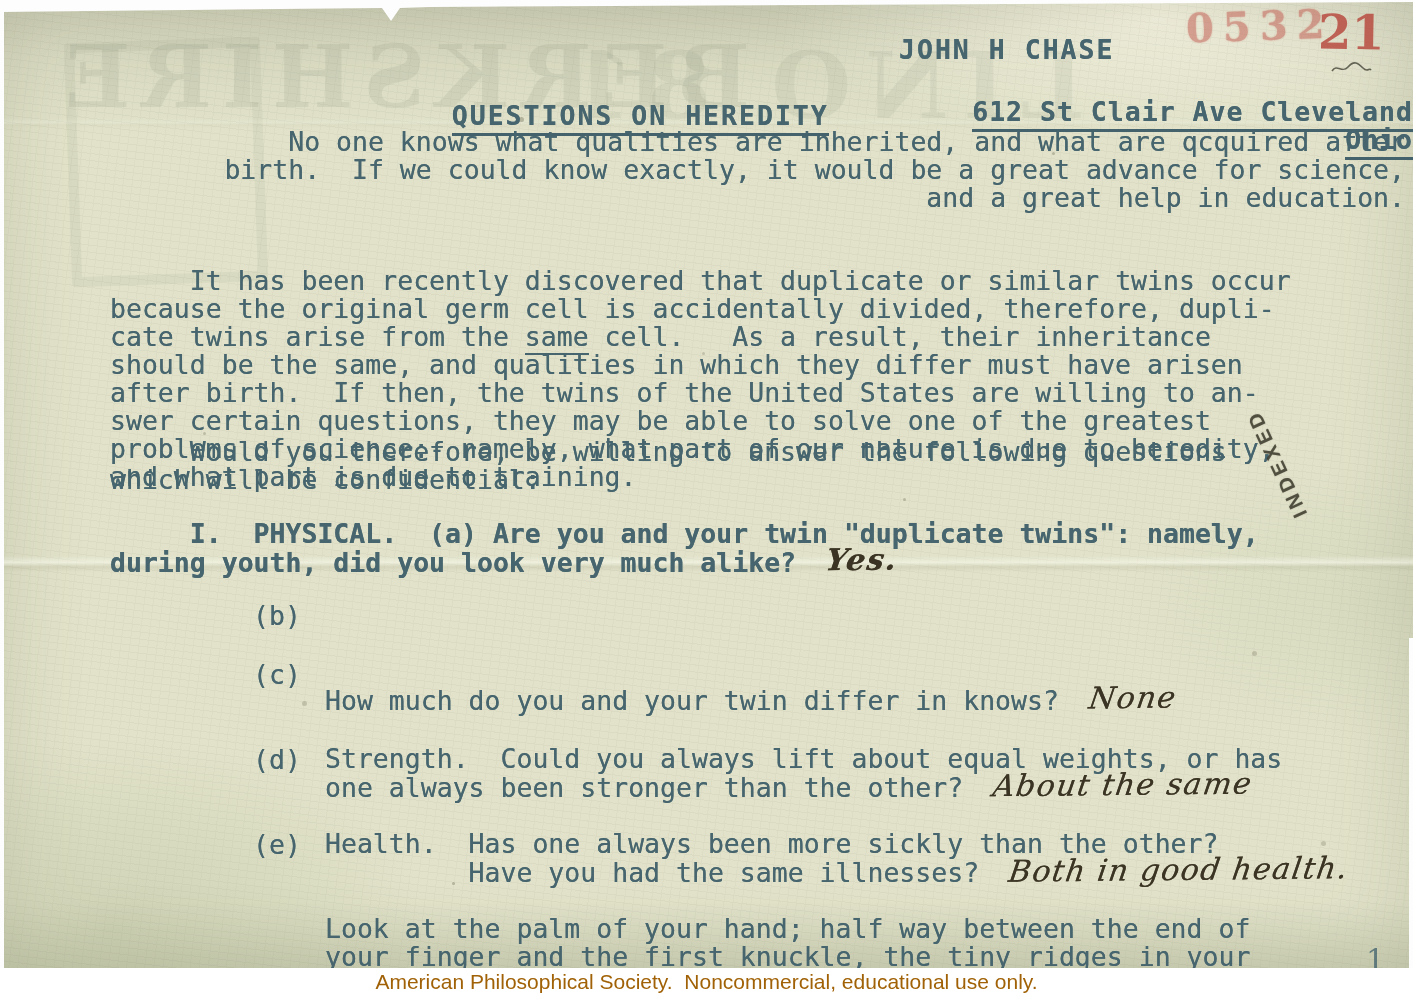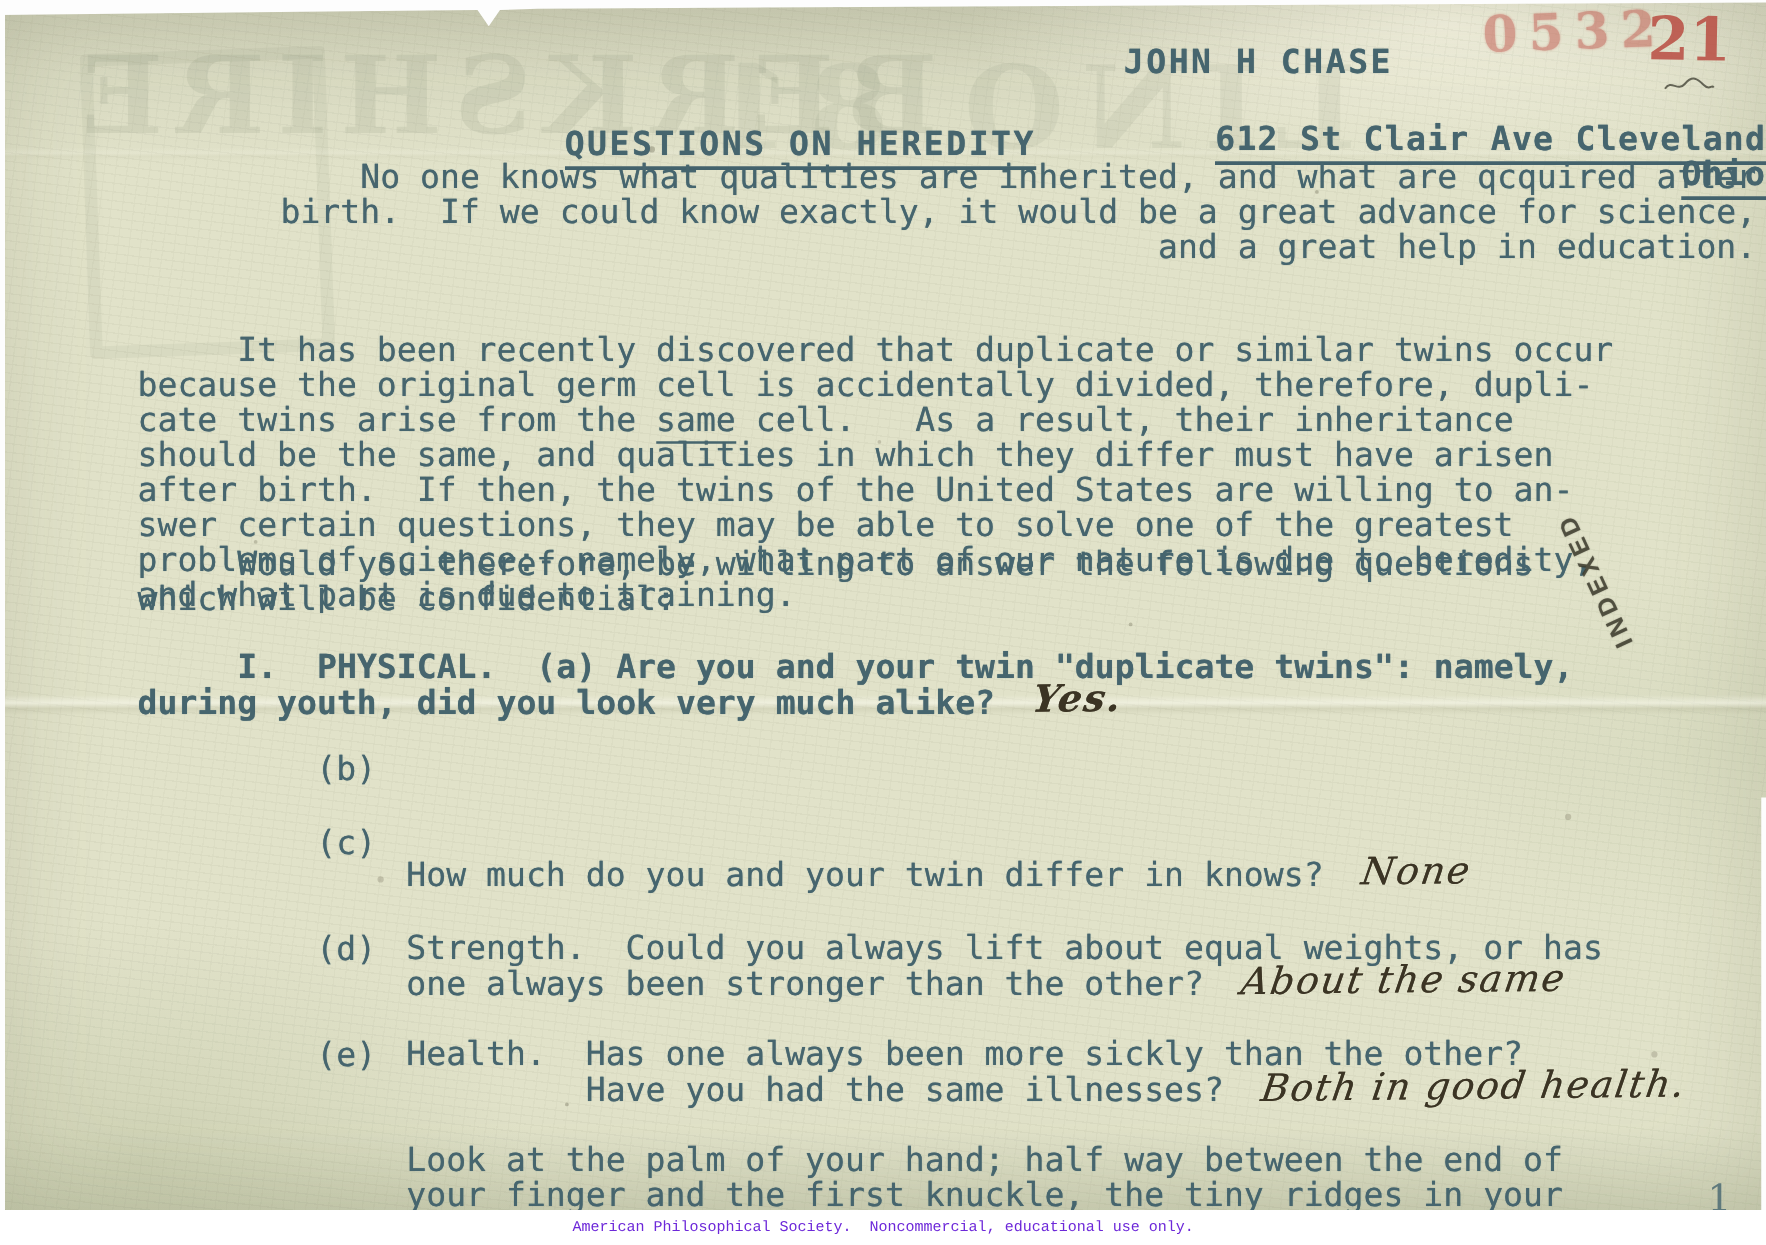--- a/index.html
+++ b/index.html
@@ -91,21 +91,21 @@
       1322px 842px 0 1px rgba(80,75,55,0.22), 203px 432px 0 0 rgba(80,75,55,0.25);}
 
   
   #fragment{left:560px; top:948px; opacity:0.34;}
   #pagenum{position:absolute; left:1366px; top:942px; z-index:5; font-family:"DejaVu Serif", serif;
     font-size:30px; color:#4d6b74; opacity:0.85;}
 
   
   #footer{position:absolute; left:0; right:0; bottom:0; height:28px; background:#ffffff; z-index:10;
     display:flex; align-items:center; justify-content:center;}
-  #footer .caption{font-family:Liberation Mono, monospace; font-size:12px; color:#6d28d9; white-space:pre;}
+  #footer .caption{font-family:Liberation Sans, sans-serif; font-size:21px; color:#a16207; white-space:pre;}
 </style>
 </head>
 <body>
 
 <div id="scan">
   <div id="paper">
 
     <div class="ghost" id="ghost-left">BERKSHIRE</div>
     <div class="ghost" id="ghost-mid">LINO 81</div>
     <div id="ghost-box"></div>

